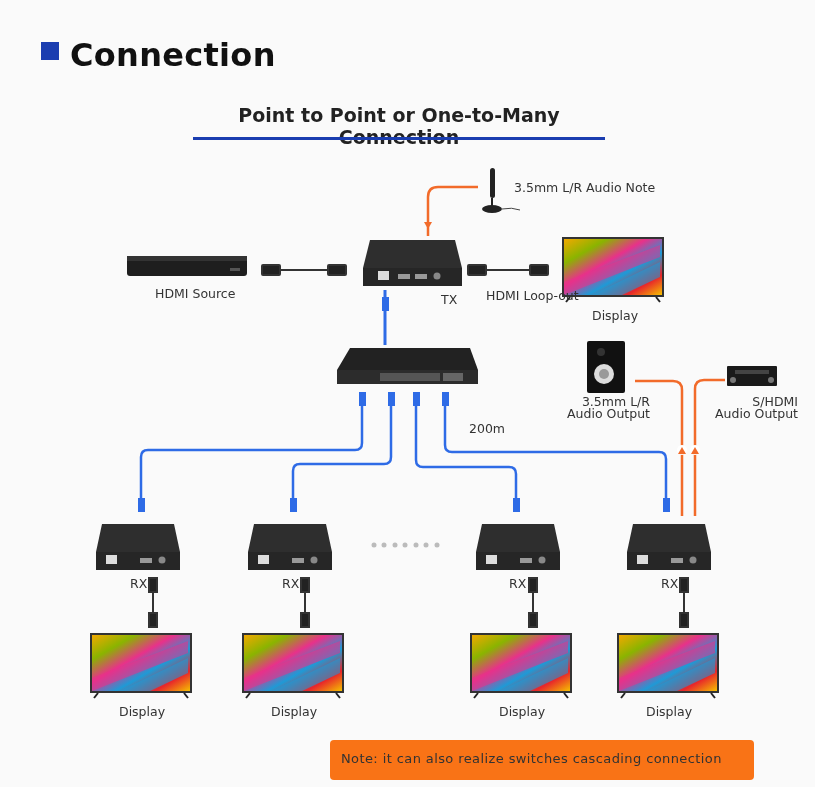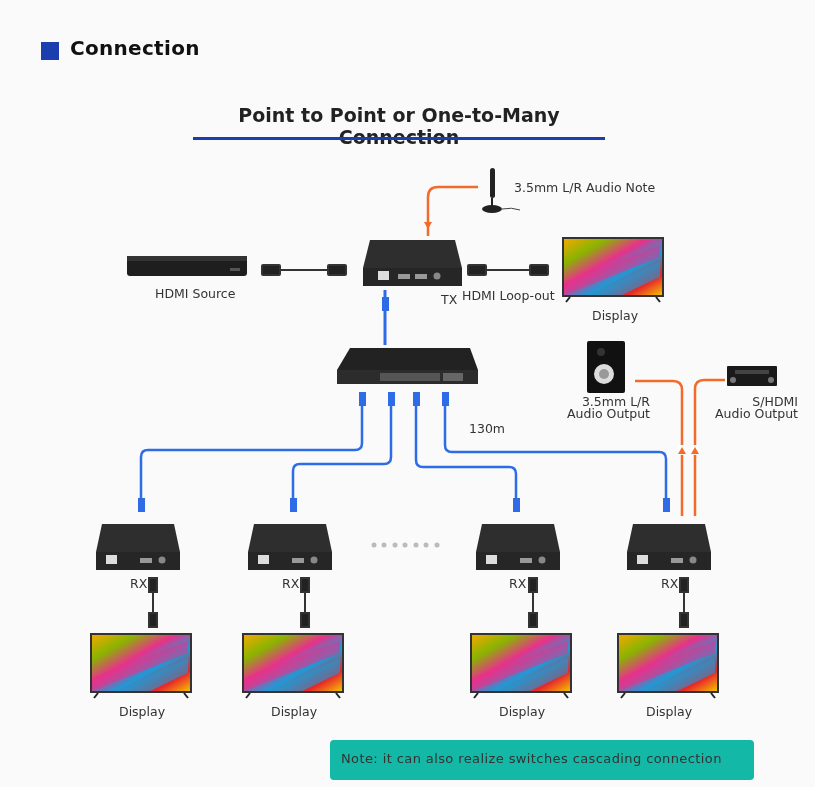--- a/index.html
+++ b/index.html
@@ -1,26 +1,26 @@
 <!DOCTYPE html>
 <html><head>
 <meta charset="utf-8">
 <style>
   html, body { margin:0; padding:0; }
   body { width:815px; height:787px; background:#fafafa; position:relative; overflow:hidden;
          font-family:"DejaVu Sans", "Liberation Sans", sans-serif; color:#222; }
   .abs { position:absolute; }
   .section-marker { left:41px; top:42px; width:18px; height:18px; background:#1a3db0; }
-  .section-title { left:70px; top:36px; font-size:20px; font-weight:bold; color:#111; letter-spacing:0.3px; }
+  .section-title { left:70px; top:36px; font-size:32px; font-weight:bold; color:#111; letter-spacing:0.3px; }
   .diagram-title { left:193px; top:104px; width:412px; text-align:center; font-size:19px; font-weight:bold; color:#222; }
   .title-underline { left:193px; top:137px; width:412px; height:3px; background:#1a3db0; }
   .label { font-size:12.5px; color:#333; white-space:nowrap; }
   .label-c { text-align:right; }
   svg.wires { position:absolute; left:0; top:0; }
-  .note-box { left:330px; top:740px; width:424px; height:40px; background:#14b8a6; border-radius:4px;
+  .note-box { left:330px; top:740px; width:424px; height:40px; background:#f97316; border-radius:4px;
               font-size:13px; color:#333; box-sizing:border-box; padding:11px 0 0 11px; letter-spacing:0.4px; }
   .dev { position:absolute; }
 </style>
 </head>
 <body>
 
 <div class="abs section-marker"></div>
 <div class="abs section-title">Connection</div>
 <div class="abs diagram-title">Point to Point or One-to-Many Connection</div>
 <div class="abs title-underline"></div>
@@ -230,24 +230,24 @@
       <rect x="0" y="28" width="84" height="18" fill="#262626"></rect>
       <rect x="10" y="31" width="11" height="9" fill="#ddd"></rect>
       <rect x="44" y="34" width="12" height="5" fill="#999"></rect>
       <circle cx="66" cy="36" r="3.5" fill="#888"></circle>
     </svg>
 </div>
 
 <div class="abs label" style="left:514px;top:180px;">3.5mm L/R Audio Note</div>
 <div class="abs label" style="left:155px;top:286px;">HDMI Source</div>
 <div class="abs label" style="left:405px;top:292px;margin-left:36px;">TX</div>
-<div class="abs label" style="left:462px;top:288px;">HDMI Loop-out</div>
+<div class="abs label" style="left:486px;top:288px;">HDMI Loop-out</div>
 <div class="abs label" style="left:592px;top:308px;">Display</div>
 
-<div class="abs label" style="left:469px;top:421px;">130m</div>
+<div class="abs label" style="left:469px;top:421px;">200m</div>
 <div class="abs label label-c" style="left:560px;top:396px;width:90px;line-height:12px;">
   <div>3.5mm L/R</div>
   <div>Audio Output</div>
 </div>
 <div class="abs label label-c" style="left:710px;top:396px;width:88px;line-height:12px;">
   <div>S/HDMI</div>
   <div>Audio Output</div>
 </div>
 
 <div class="abs label" style="left:130px;top:576px;">RX</div>

